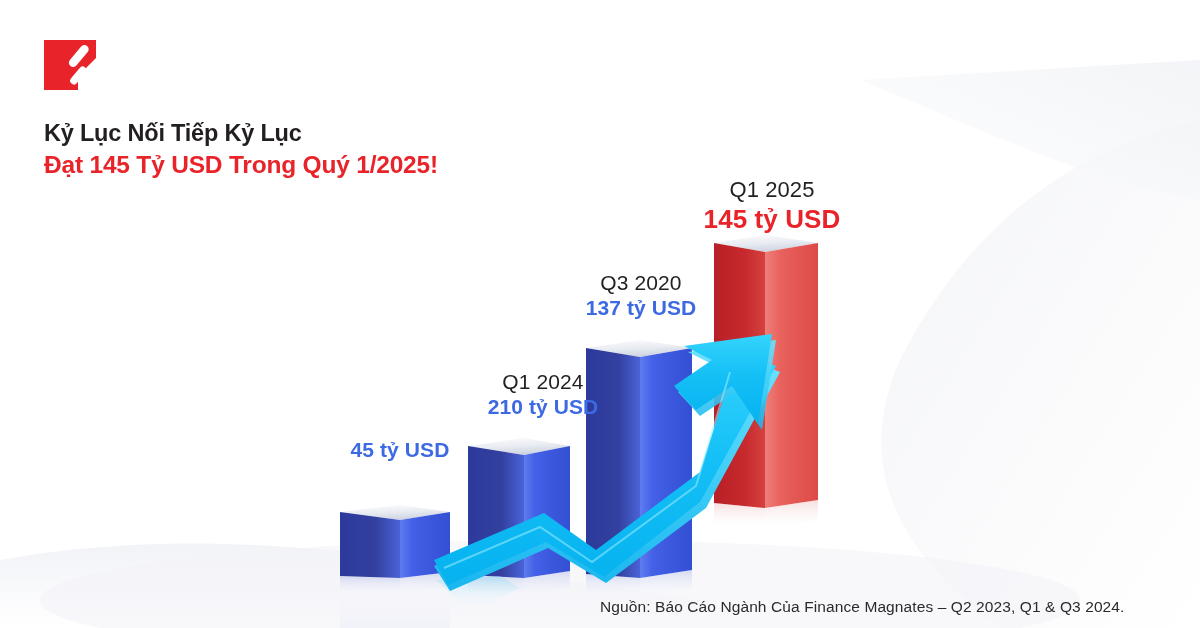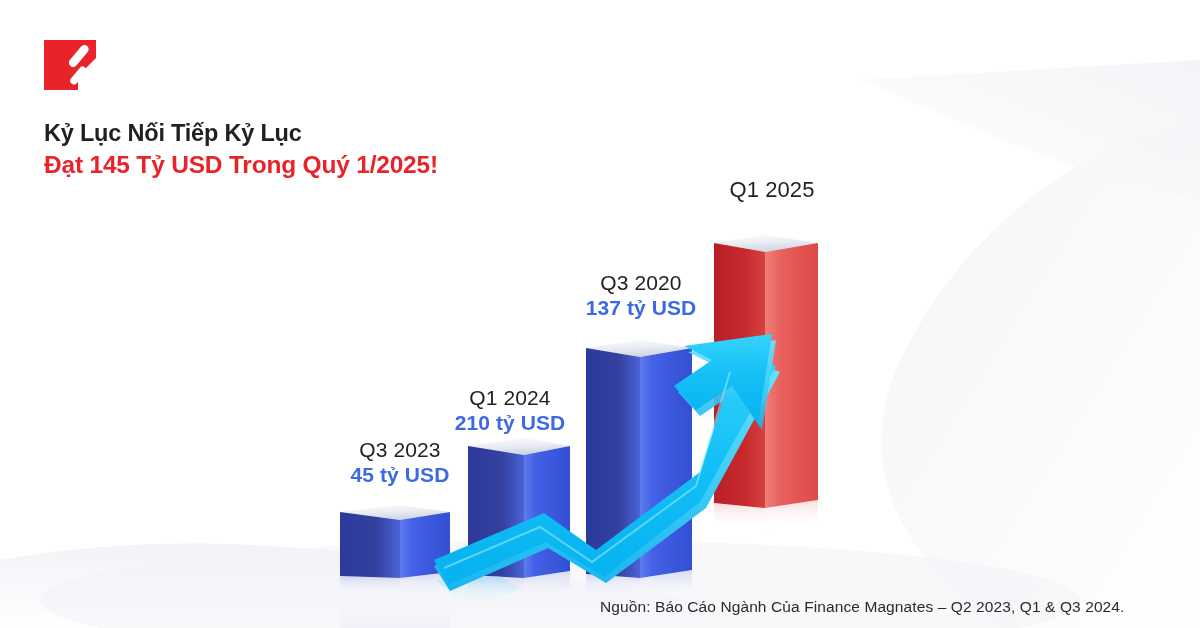--- a/index.html
+++ b/index.html
@@ -43,21 +43,21 @@
     color:#3d6ae3;
     font-size:21px;
     line-height:26px;
     font-weight:bold;
     letter-spacing:0.1px;
   }
   .lbl.hero .period{font-size:22px;line-height:27px;margin-top:12px;}
   .lbl.hero .value{color:#e8242a;font-size:26px;line-height:32px;}
 
   #lbl-1{left:330px;top:437px;width:140px;}
-  #lbl-2{left:438px;top:369px;width:144px;margin-top:16px;}
+  #lbl-2{left:471px;top:369px;width:144px;}
   #lbl-3{left:568px;top:270px;width:146px;}
   #lbl-4{left:686px;top:164px;width:172px;}
 
   
   .source{
     position:absolute;left:600px;top:598px;
     font-size:15.5px;color:#2b2b2b;letter-spacing:0.1px;
     white-space:nowrap;
   }
 </style>
@@ -199,33 +199,33 @@
       <path d="M434,560 L544,513 L596,550 L700,472 L738,352 L776,366 L700,502 L604,577 L546,542 L448,585 Z" fill="url(#arrowTop)"></path>
 
       <path d="M688,352 L776,340 L762,430 L736,392 L700,416 L678,392 L716,366 Z" fill="url(#arrowSide)" opacity="0.9"></path>
       <path d="M684,346 L772,334 L758,424 L732,386 L696,410 L674,386 L712,360 Z" fill="url(#arrowTop)"></path>
 
       <path d="M444,568 L540,527 L592,562 L696,486 L730,372" fill="none" stroke="#9ceeff" stroke-width="2" opacity="0.55"></path>
     </g>
   </svg>
 
   <div class="lbl" id="lbl-1">
-    <div class="period">Q3 2023</div>
     <div class="value">45 tỷ USD</div>
   </div>
 
   <div class="lbl" id="lbl-2">
     <div class="period">Q1 2024</div>
     <div class="value">210 tỷ USD</div>
   </div>
 
   <div class="lbl" id="lbl-3">
     <div class="period">Q3 2020</div>
     <div class="value">137 tỷ USD</div>
   </div>
 
   <div class="lbl hero" id="lbl-4">
     <div class="period">Q1 2025</div>
+    <div class="value">145 tỷ USD</div>
   </div>
 
   <div class="source">Nguồn: Báo Cáo Ngành Của Finance Magnates – Q2 2023, Q1 &amp; Q3 2024.</div>
 
 </div>
 
 </body></html>

